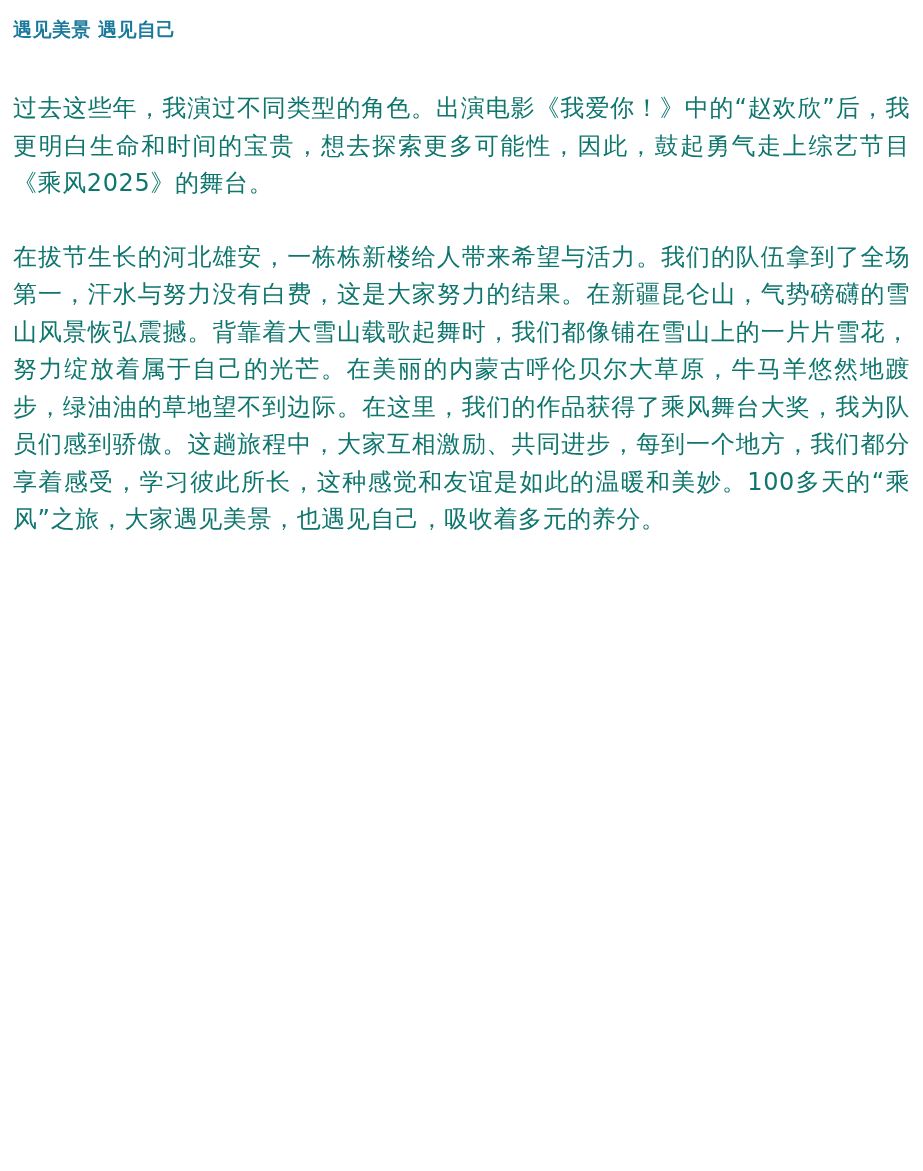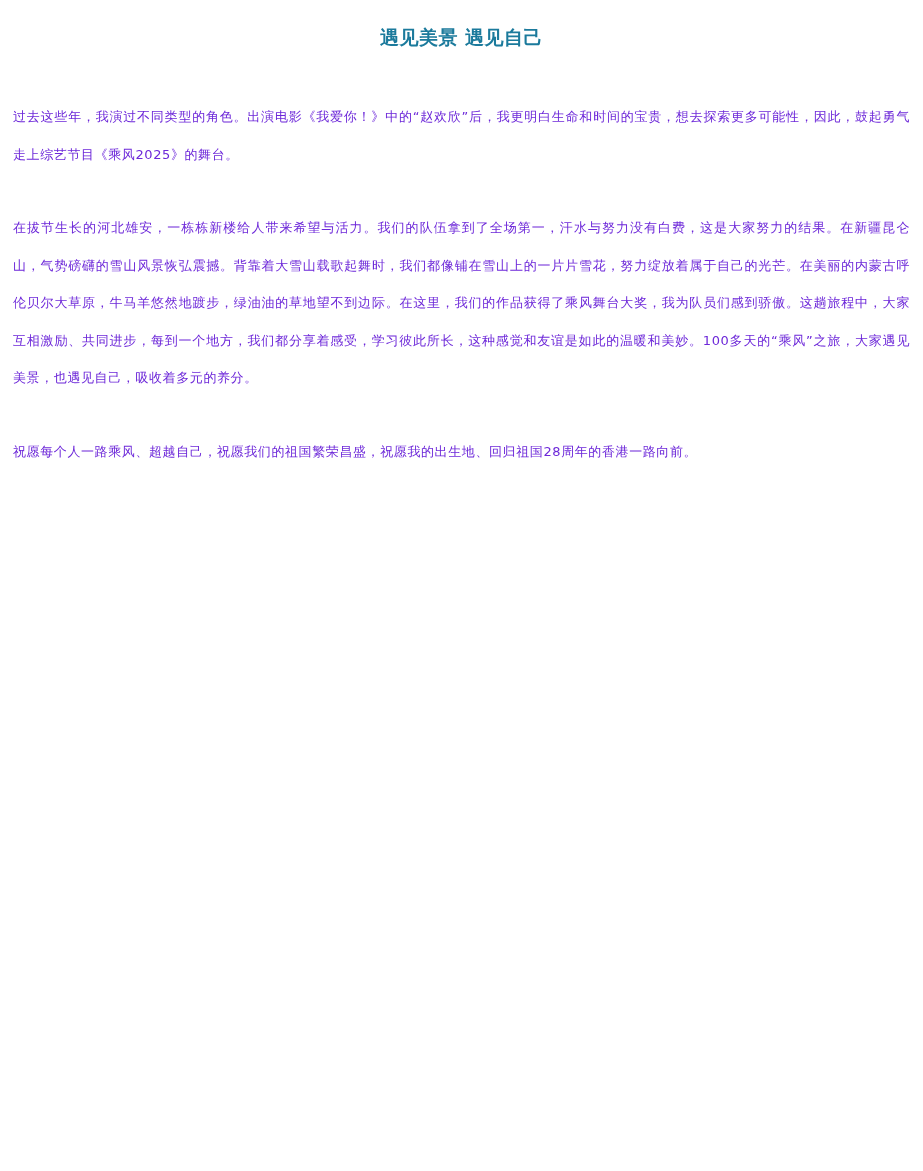--- a/index.html
+++ b/index.html
@@ -14,42 +14,40 @@
       font-family: "DejaVu Sans", "Liberation Sans", sans-serif;
     }
     .article {
       position: relative;
       width: 923px;
       box-sizing: border-box;
       padding: 0 13px;
     }
     .title {
       margin: 0;
-      padding-top: 20px;
+      padding-top: 12px;
       height: 34px;
       line-height: 34px;
-      text-align: center;
       font-size: 19px;
       font-weight: bold;
       color: #1b7a9c;
       letter-spacing: 0.5px;
     }
     .para {
       margin: 0;
-      font-size: 13px;
+      font-size: 24px;
       line-height: 37.5px;
-      color: #6d28d9;
+      color: #0f766e;
       text-align: justify;
       letter-spacing: 0.6px;
       word-break: break-all;
     }
     .p1 { margin-top: 44px; }
     .gap { margin-top: 36px; }
   </style>
 </head>
 <body>
 
 <div class="article">
   <h1 class="title">遇见美景 遇见自己</h1>
   <p class="para p1">过去这些年，我演过不同类型的角色。出演电影《我爱你！》中的“赵欢欣”后，我更明白生命和时间的宝贵，想去探索更多可能性，因此，鼓起勇气走上综艺节目《乘风2025》的舞台。</p>
   <p class="para gap">在拔节生长的河北雄安，一栋栋新楼给人带来希望与活力。我们的队伍拿到了全场第一，汗水与努力没有白费，这是大家努力的结果。在新疆昆仑山，气势磅礴的雪山风景恢弘震撼。背靠着大雪山载歌起舞时，我们都像铺在雪山上的一片片雪花，努力绽放着属于自己的光芒。在美丽的内蒙古呼伦贝尔大草原，牛马羊悠然地踱步，绿油油的草地望不到边际。在这里，我们的作品获得了乘风舞台大奖，我为队员们感到骄傲。这趟旅程中，大家互相激励、共同进步，每到一个地方，我们都分享着感受，学习彼此所长，这种感觉和友谊是如此的温暖和美妙。100多天的“乘风”之旅，大家遇见美景，也遇见自己，吸收着多元的养分。</p>
-  <p class="para gap">祝愿每个人一路乘风、超越自己，祝愿我们的祖国繁荣昌盛，祝愿我的出生地、回归祖国28周年的香港一路向前。</p>
 </div>
 
 </body></html>

